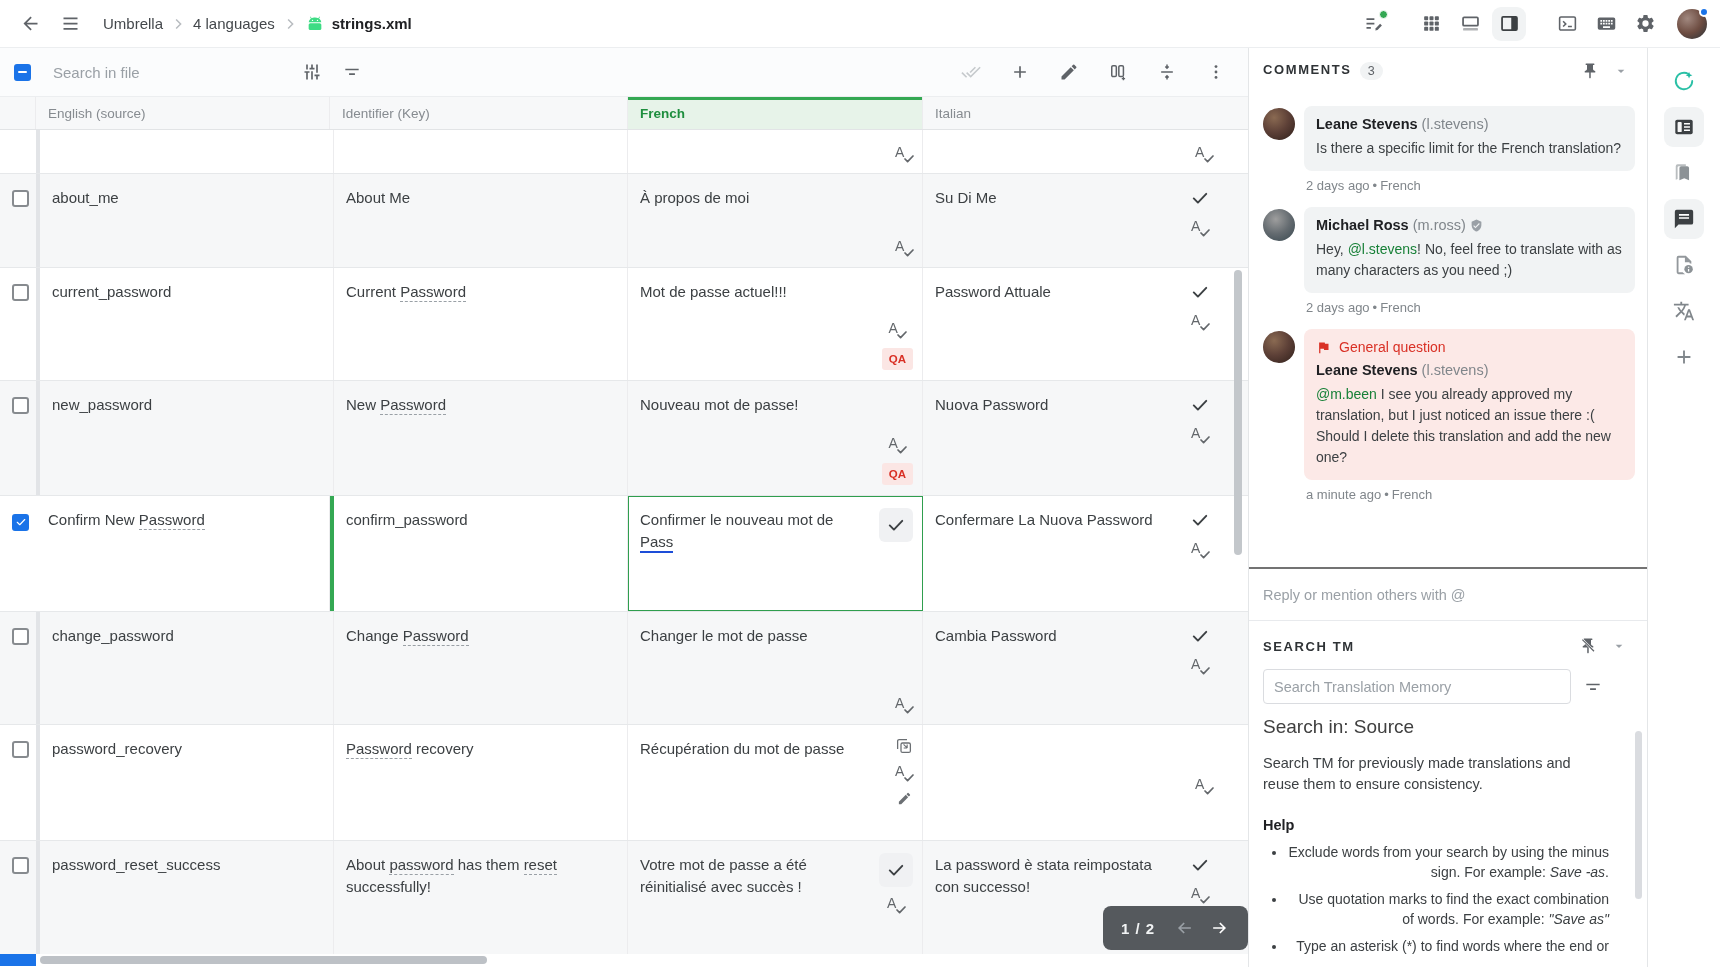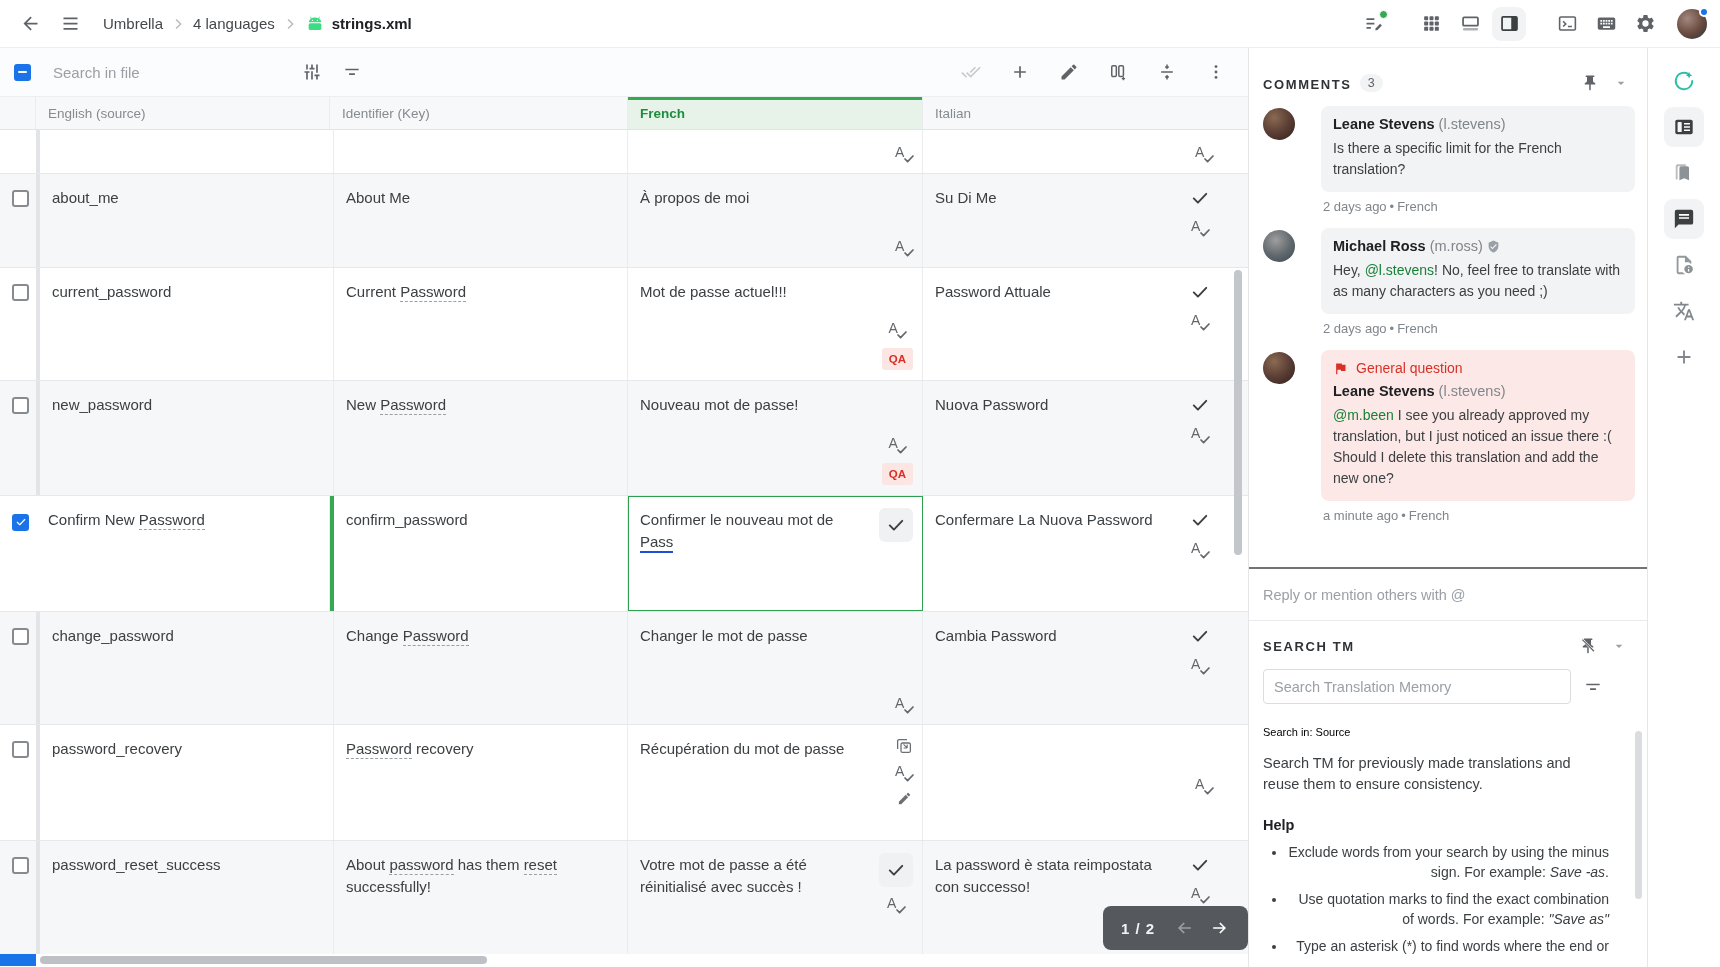--- a/index.html
+++ b/index.html
@@ -100,28 +100,28 @@
 
   .pager { position:absolute; right:0; bottom:17px; width:145px; height:44px; background:rgba(72,76,81,.93);
            border-radius:8px; display:flex; align-items:center; padding:0 16px 0 18px; z-index:10; }
   .pager-label { color:#f1f3f4; font-size:15px; font-weight:600; letter-spacing:1px; }
   .pg-btn { border:none; background:none; width:26px; height:26px; display:flex; align-items:center;
             justify-content:center; cursor:pointer; padding:0; }
   .pg-btn svg { width:20px; height:20px; }
   .pg-prev { color:#9aa0a6; margin-left:auto; } .pg-next { color:#fff; margin-left:8px; }
 
   
-  .panel-head { height:44px; display:flex; align-items:flex-end; padding:14px 18px 0 14px; flex:none; }
+  .panel-head { height:44px; display:flex; align-items:flex-start; padding:14px 18px 0 14px; flex:none; }
   .panel-title { font-size:13px; font-weight:700; letter-spacing:1.6px; color:#2f3336; }
   .count-badge { background:#f1f3f4; color:#5f6368; font-size:12.5px; border-radius:10px;
                  padding:2px 8px; margin-left:8px; }
   .ph-right { margin-left:auto; display:flex; align-items:center; gap:14px; color:#5f6368; }
   .ph-right .ic svg { width:18px; height:18px; } .ph-right .chev svg { width:16px; height:16px; color:#9aa0a6; }
   .comments-list { height:475px; overflow:hidden; padding:14px 12px 0 14px; flex:none; }
-  .comment { display:flex; gap:26px; margin-bottom:14px; }
+  .comment { display:flex; gap:9px; margin-bottom:14px; }
   .avatar { width:32px; height:32px; border-radius:50%; flex:none; margin-top:2px; cursor:pointer; }
   .av-leane { background:radial-gradient(circle at 35% 30%, #8a6a52 0%, #5d4037 48%, #2e1f1a 100%); }
   .av-michael { background:radial-gradient(circle at 40% 32%, #9e9e9e 0%, #646b70 50%, #37474f 100%); }
   .cbody { flex:1; min-width:0; }
   .bubble { background:#f1f3f4; border-radius:8px; padding:10px 12px 12px 12px; }
   .bubble.flagged { background:#fce9e7; }
   .cflag { display:flex; align-items:center; gap:8px; color:#d93025; font-size:14px; margin-bottom:7px; }
   .cflag .ic svg { width:15px; height:15px; }
   .cname { font-size:14.5px; color:#202124; margin-bottom:6px; }
   .cname b { font-weight:700; }
@@ -139,21 +139,21 @@
 
   
   .tm { flex:1; position:relative; padding:16px 16px 0 14px; overflow:hidden; }
   .tm-head { display:flex; align-items:center; padding-right:4px; }
   .tm-input-row { display:flex; align-items:center; margin-top:14px; gap:12px; }
   .tm-input { flex:none; width:308px; height:35px; border:1px solid #dadce0; border-radius:4px;
               font-size:14.5px; padding:0 10px; font-family:inherit; color:#3c4043; outline:none; }
   .tm-input::placeholder { color:#9aa0a6; }
   .tm-filter { border:none; background:none; color:#5f6368; cursor:pointer; display:flex; }
   .tm-filter svg { width:20px; height:20px; }
-  .tm-scope { margin-top:22px; color:#000000; font-size:11px; }
+  .tm-scope { margin-top:12px; color:#404040; font-size:19px; }
   .tm-desc { margin-top:15px; font-size:14.5px; line-height:1.45; color:#3c4043; padding-right:26px; }
   .tm-help { margin-top:22px; font-size:14.5px; font-weight:700; color:#202124; }
   .tm-bullets { margin-top:10px; padding-left:24px; font-size:14px; color:#3c4043; line-height:1.42; padding-right:22px;text-align:right; }
   .tm-bullets li { margin-bottom:7px; }
   .it { font-style:italic; }
   .tm-thumb { position:absolute; right:5px; top:110px; width:7px; height:168px; background:#dadce0; border-radius:4px; }
 
   
   .rbtn { width:40px; height:40px; border:none; background:none; border-radius:9px; display:flex;
           align-items:center; justify-content:center; color:#80868b; cursor:pointer; flex:none; }

